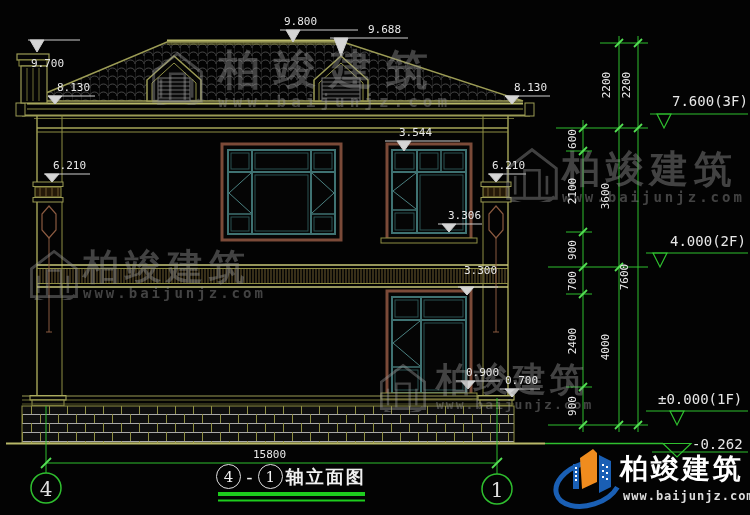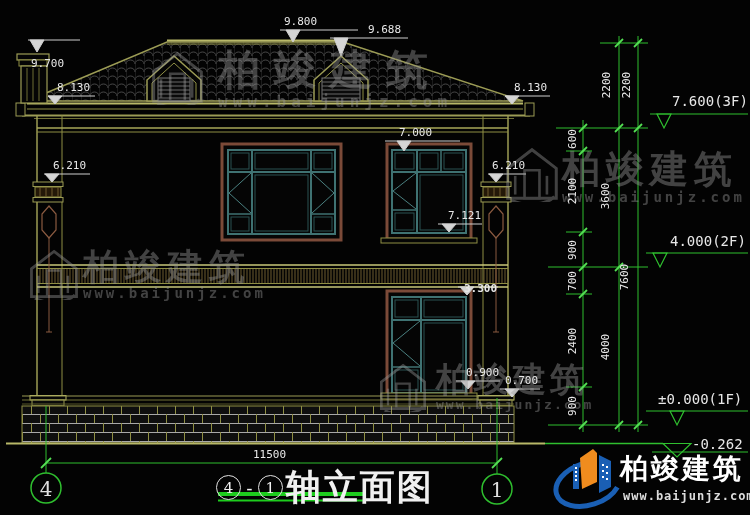--- a/index.html
+++ b/index.html
@@ -9,21 +9,21 @@
   .lbl{position:absolute;z-index:4;color:#e8e8e8;font-size:11px;line-height:1;white-space:nowrap;}
   .lbl.lvl{font-size:14px;}
   .rot{transform:translate(-50%,-50%) rotate(-90deg);transform-origin:center;}
   .axis-num{position:absolute;z-index:4;color:#dfdfdf;font-family:"DejaVu Serif",serif;
             font-size:20px;transform:translate(-50%,-50%);}
   .title{position:absolute;left:216px;top:464px;z-index:4;display:flex;align-items:center;
          gap:3px;color:#f0f0f0;}
   .cnum{width:23px;height:23px;border:1.6px solid #e0e0e0;border-radius:50%;display:flex;
         align-items:center;justify-content:center;font-family:"DejaVu Serif",serif;font-size:15px;}
   .tdash{font-size:18px;}
-  .tname{font-family:"Liberation Sans",sans-serif;font-size:35px;font-weight:bold;letter-spacing:2px;}
+  .tname{font-family:"Liberation Sans",sans-serif;font-size:18px;font-weight:bold;letter-spacing:2px;}
   .wm{position:absolute;z-index:2;color:#9a9a9a;opacity:.42;line-height:1.05;pointer-events:none;}
   .wm .n{font-family:"Liberation Sans",sans-serif;font-weight:bold;display:block;}
   .wm .u{font-family:"DejaVu Sans Mono",monospace;font-weight:bold;display:block;}
   .wm1 .n{font-size:42px;letter-spacing:14px;} .wm1 .u{font-size:16px;letter-spacing:5px;margin-top:2px;}
   .wm2 .n{font-size:36px;letter-spacing:6px;}  .wm2 .u{font-size:14px;letter-spacing:3px;}
   .wm3 .n{font-size:38px;letter-spacing:6px;}  .wm3 .u{font-size:14px;letter-spacing:3px;}
   .wm4 .n{font-size:34px;letter-spacing:4px;}  .wm4 .u{font-size:13px;letter-spacing:2px;}
   .brand-name{position:absolute;left:620px;top:450px;z-index:5;color:#fff;
               font-family:"Liberation Sans",sans-serif;font-weight:bold;font-size:28px;letter-spacing:3px;}
   .brand-url{position:absolute;left:623px;top:489px;z-index:5;color:#dcdcdc;
@@ -346,46 +346,46 @@
 <div class="wm wm4" style="left:436px;top:362px;">
   <span class="n">柏竣建筑</span>
   <span class="u">www.baijunjz.com</span>
 </div>
 
 <div class="lbl" style="left:31px;top:26px;margin-top:32px;">9.700</div>
 <div class="lbl" style="left:284px;top:16px;text-align:center;">9.800</div>
 <div class="lbl" style="left:336px;top:24px;margin-left:32px;">9.688</div>
 <div class="lbl" style="left:57px;top:82px;">8.130</div>
 <div class="lbl" style="left:514px;top:82px;">8.130</div>
-<div class="lbl" style="left:399px;top:127px;">7.000</div>
+<div class="lbl" style="left:399px;top:127px;">3.544</div>
 <div class="lbl" style="left:53px;top:160px;">6.210</div>
 <div class="lbl" style="left:492px;top:160px;">6.210</div>
-<div class="lbl" style="left:448px;top:210px;">7.121</div>
-<div class="lbl" style="left:464px;top:283px;font-weight:bold;">3.300</div>
+<div class="lbl" style="left:448px;top:210px;">3.306</div>
+<div class="lbl" style="left:464px;top:265px;">3.300</div>
 <div class="lbl" style="left:466px;top:367px;">0.900</div>
 <div class="lbl" style="left:505px;top:375px;">0.700</div>
 
 <div class="lbl lvl" style="left:672px;top:94px;">7.600(3F)</div>
 <div class="lbl lvl" style="left:670px;top:234px;">4.000(2F)</div>
 <div class="lbl lvl" style="left:658px;top:392px;">±0.000(1F)</div>
 <div class="lbl lvl" style="left:692px;top:437px;">-0.262</div>
 
 <div class="lbl rot" style="left:572px;top:139px;">600</div>
 <div class="lbl rot" style="left:572px;top:191px;">2100</div>
 <div class="lbl rot" style="left:572px;top:250px;">900</div>
 <div class="lbl rot" style="left:572px;top:281px;">700</div>
 <div class="lbl rot" style="left:572px;top:341px;">2400</div>
 <div class="lbl rot" style="left:572px;top:406px;">900</div>
 <div class="lbl rot" style="left:606px;top:85px;">2200</div>
 <div class="lbl rot" style="left:605px;top:196px;">3600</div>
 <div class="lbl rot" style="left:605px;top:347px;">4000</div>
 <div class="lbl rot" style="left:626px;top:85px;">2200</div>
 <div class="lbl rot" style="left:624px;top:277px;">7600</div>
 
-<div class="lbl" style="left:253px;top:449px;">11500</div>
+<div class="lbl" style="left:253px;top:449px;">15800</div>
 
 <div class="axis-num" style="left:46px;top:489px;">4</div>
 <div class="axis-num" style="left:497px;top:490px;">1</div>
 
 <div class="title">
   <span class="cnum">4</span>
   <span class="tdash">-</span>
   <span class="cnum">1</span>
   <span class="tname">轴立面图</span>
 </div>

